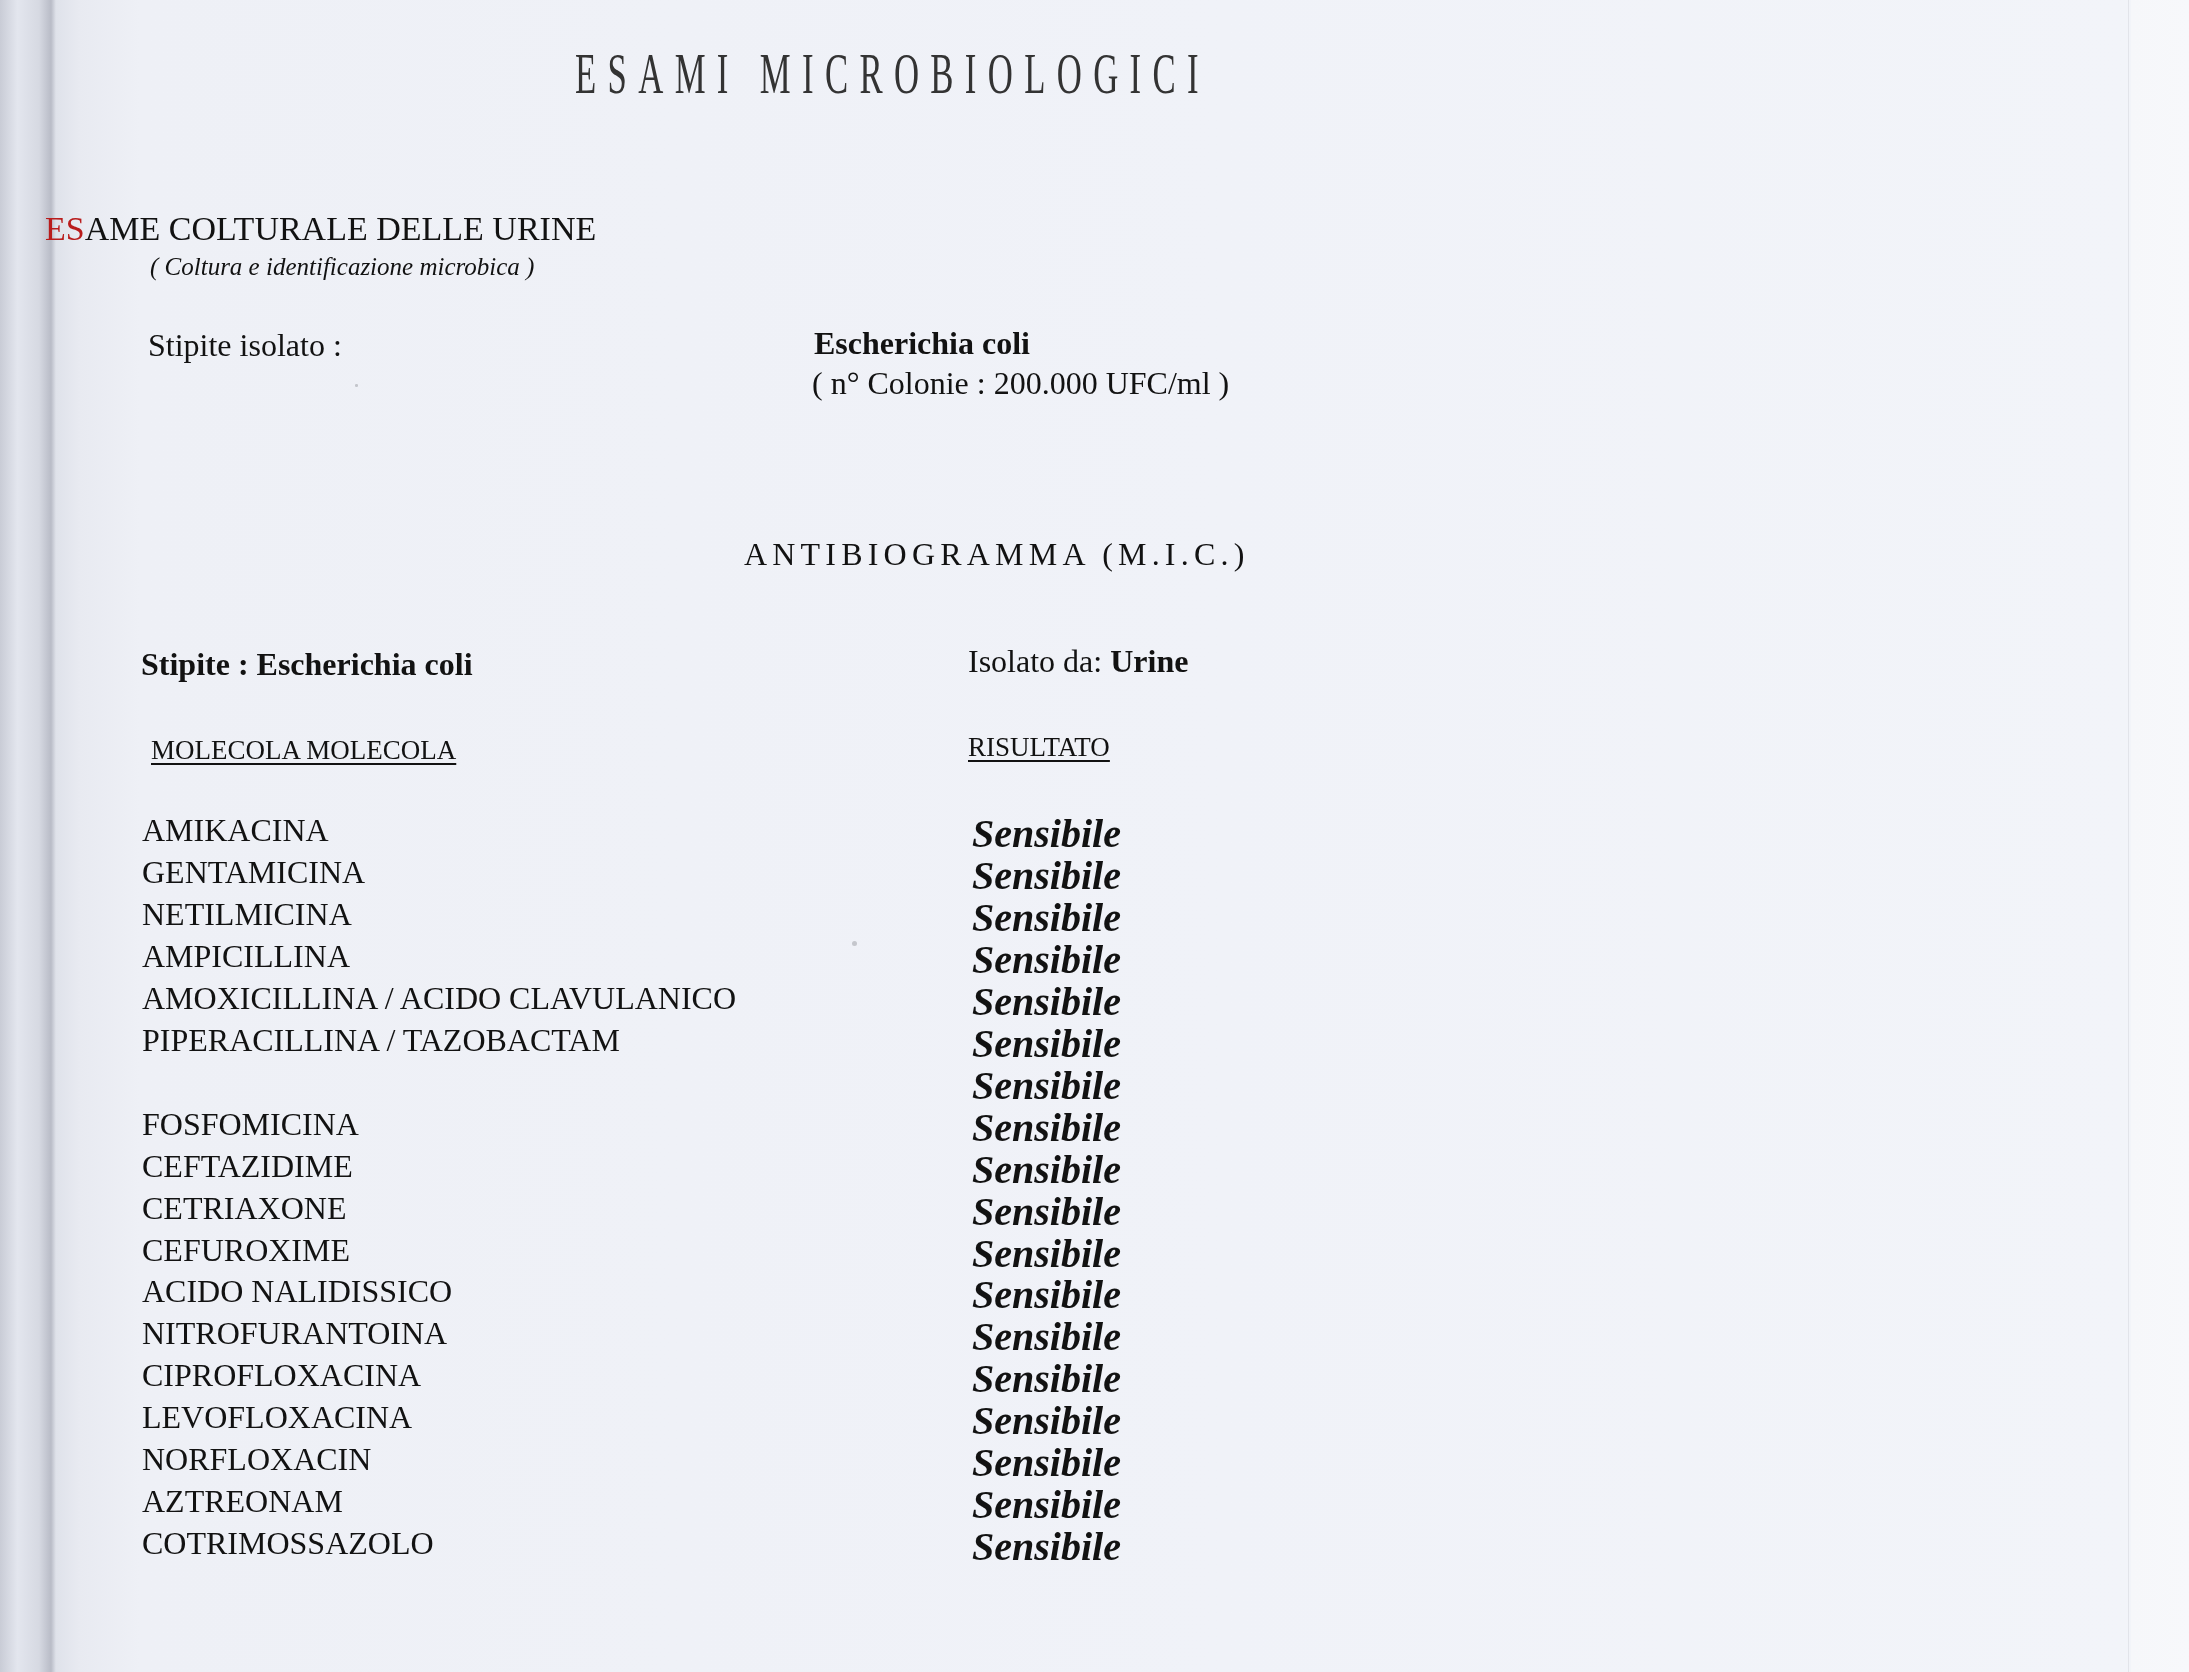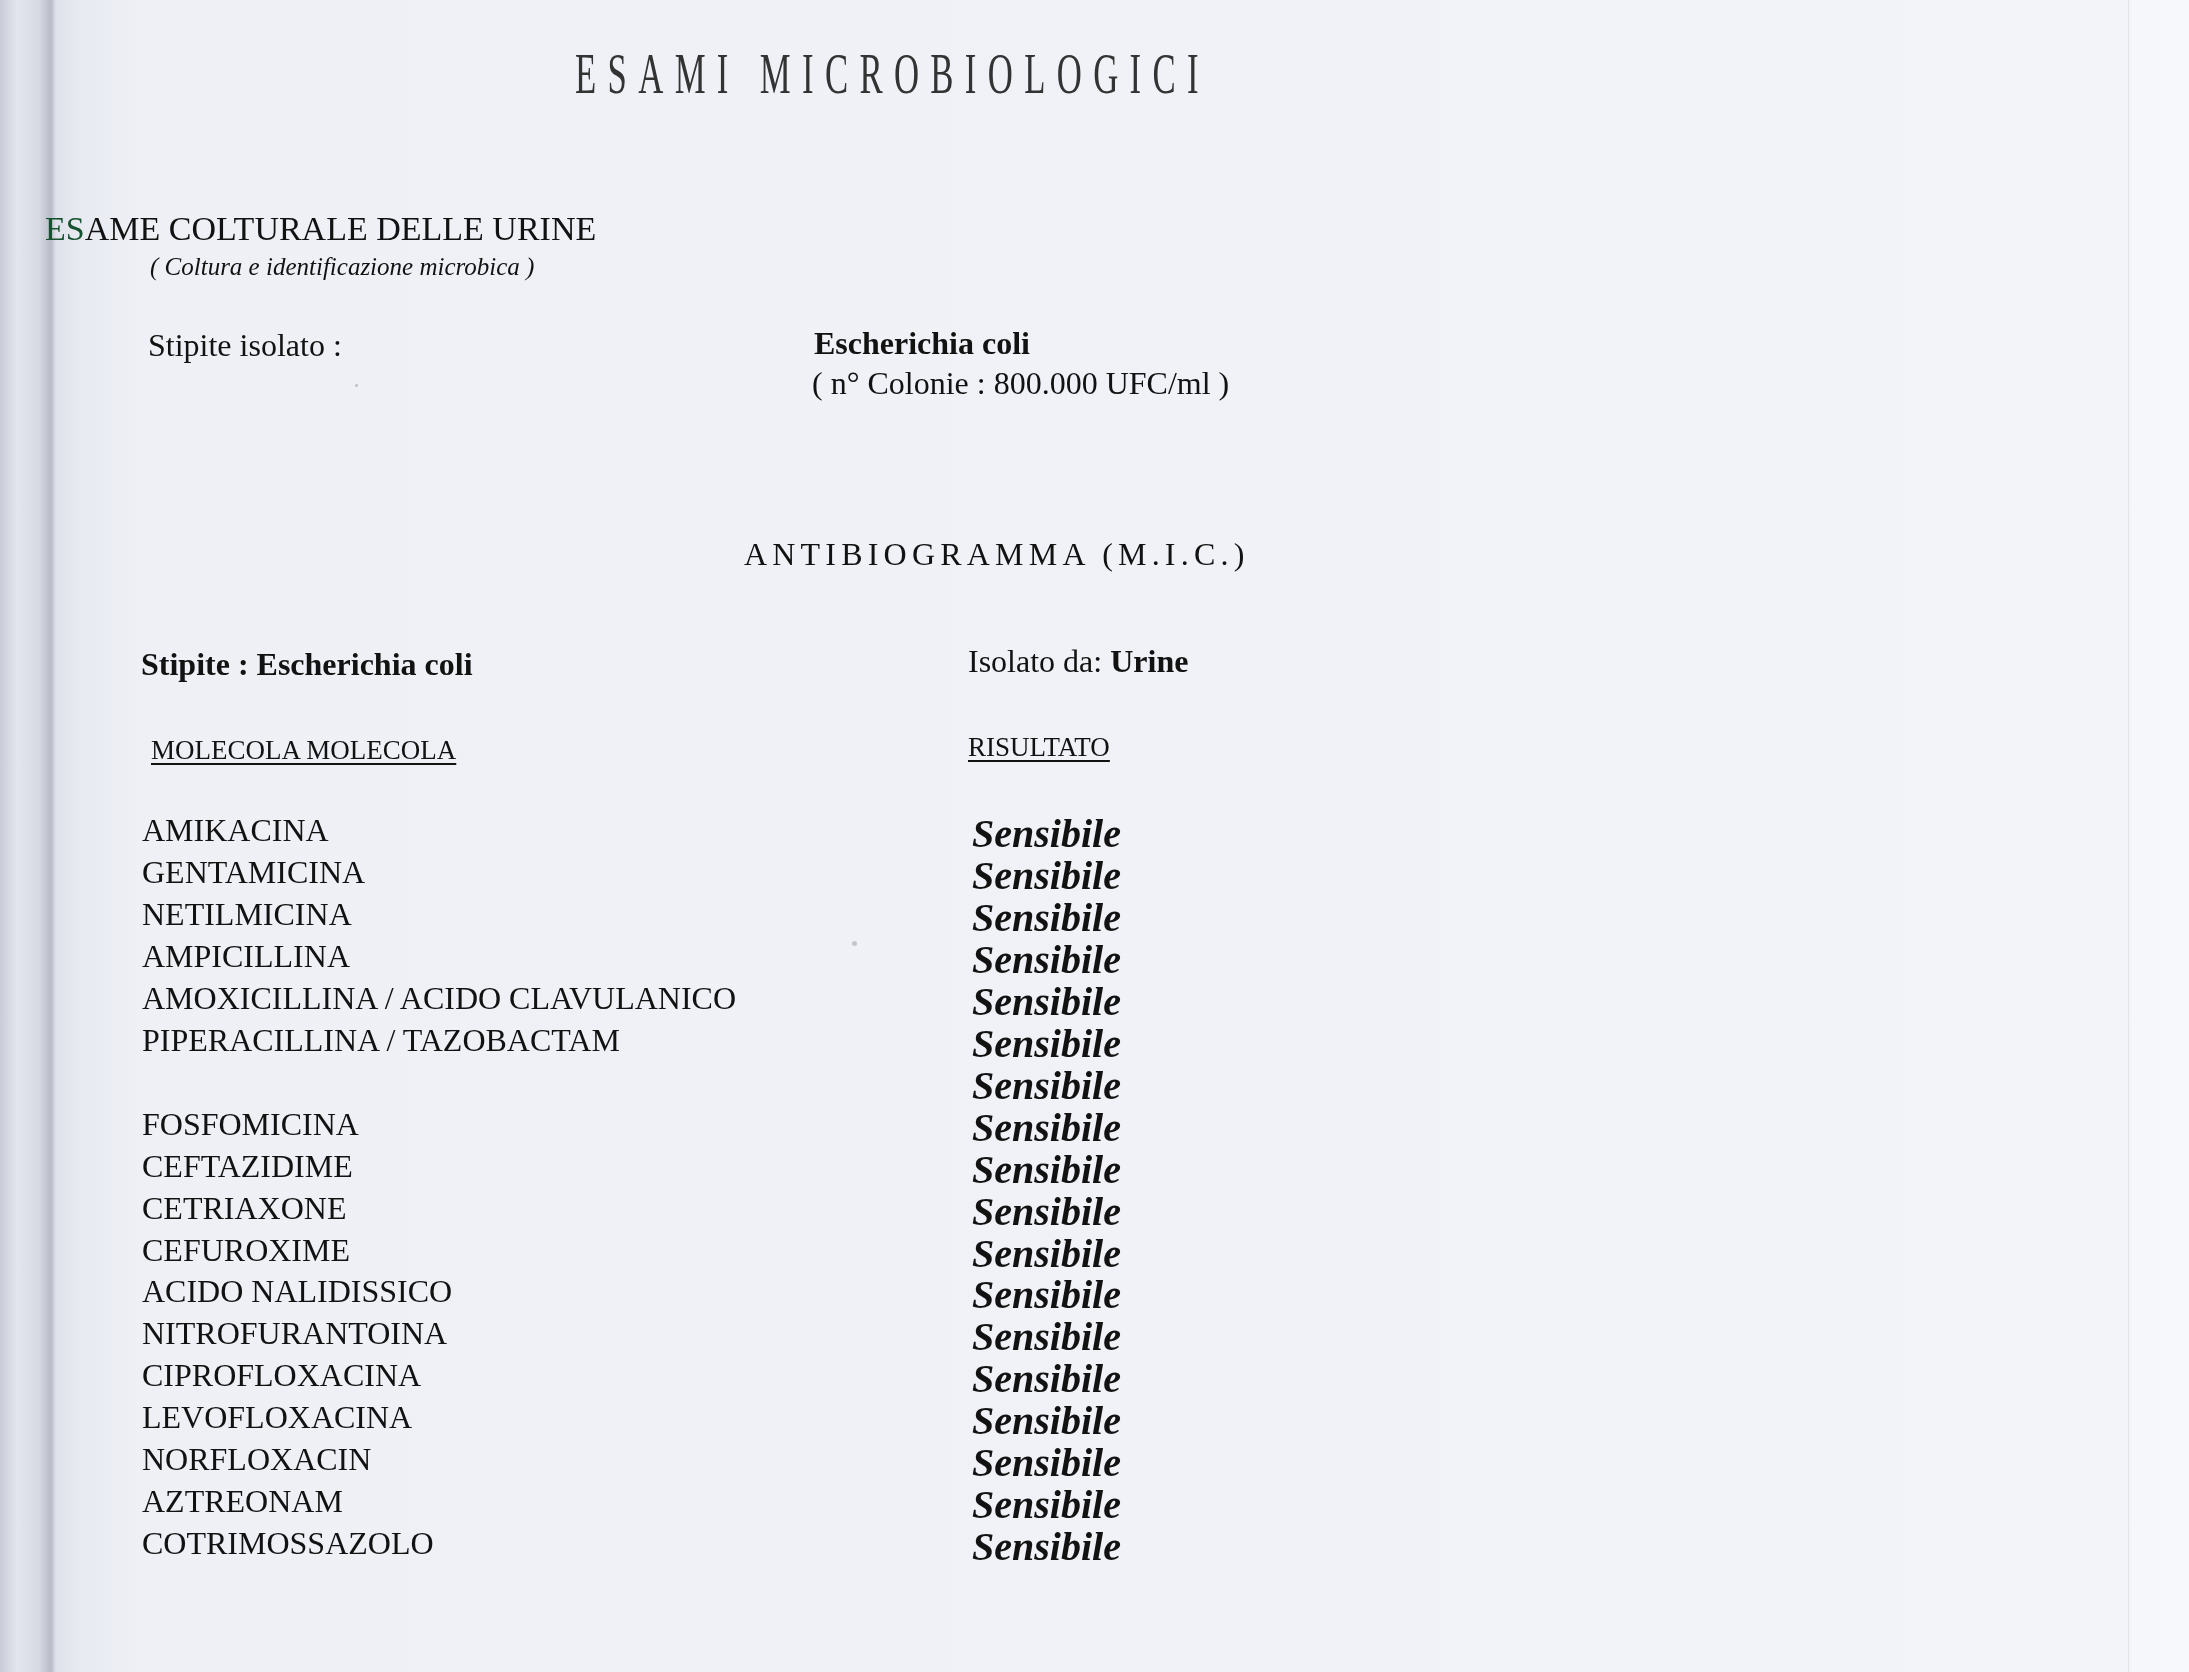--- a/index.html
+++ b/index.html
@@ -18,21 +18,21 @@
   }
   .abs { position: absolute; white-space: nowrap; }
   .title {
     left: 575px; top: 42px;
     font-family: "Liberation Serif", serif; font-weight: normal;
     font-size: 56px; letter-spacing: 18.3px;
     transform: scaleX(0.62); transform-origin: left top;
     color: #333;
   }
   .section-title { left: 45px; top: 210px; font-size: 34px; }
-  .section-title .fade { color: #14532d; }
+  .section-title .fade { color: #b91c1c; }
   .subtitle { left: 150px; top: 253px; font-size: 25px; font-style: italic; }
   .label-lg { font-size: 32px; }
   .bold { font-weight: bold; }
   .center-head { left: 744px; top: 536px; font-size: 32px; letter-spacing: 5.2px; }
   .col-head { font-size: 27px; text-decoration: underline; text-underline-offset: 4.4px; }
   .row { position: absolute; left: 0; width: 2148px; height: 42px; }
   .row .mol { position: absolute; left: 142px; top: 0; font-size: 32px; white-space: nowrap; }
   .row .res { position: absolute; left: 972px; top: -1.7px; font-size: 40px; font-weight: bold; white-space: nowrap; font-style: italic; }
   .speck { position: absolute; width: 5.2px; height: 5.2px; border-radius: 50%; background: #9a9ca2; opacity: .5; }
 </style>
@@ -42,21 +42,21 @@
 <div class="page-bg"></div>
 <div class="right-edge"></div>
 
 <div class="abs title">ESAMI MICROBIOLOGICI</div>
 
 <div class="abs section-title"><span class="fade">ES</span><span>AME COLTURALE DELLE URINE</span></div>
 <div class="abs subtitle">( Coltura e identificazione microbica )</div>
 
 <div class="abs label-lg" style="left:148px; top:327px;">Stipite isolato :</div>
 <div class="abs label-lg bold" style="left:814px; top:325px;">Escherichia coli</div>
-<div class="abs label-lg" style="left:812px; top:365px;">( n° Colonie :  800.000 UFC/ml )</div>
+<div class="abs label-lg" style="left:812px; top:365px;">( n° Colonie :  200.000 UFC/ml )</div>
 
 <div class="abs center-head">ANTIBIOGRAMMA (M.I.C.)</div>
 
 <div class="abs label-lg bold" style="left:141px; top:646px;">Stipite : Escherichia coli</div>
 <div class="abs label-lg" style="left:968px; top:643px;"><span>Isolato da:</span> <span class="bold">Urine</span></div>
 
 <div class="abs col-head" style="left:151px; top:735px;">MOLECOLA MOLECOLA</div>
 <div class="abs col-head" style="left:968px; top:732px;">RISULTATO</div>
 
 <div>

